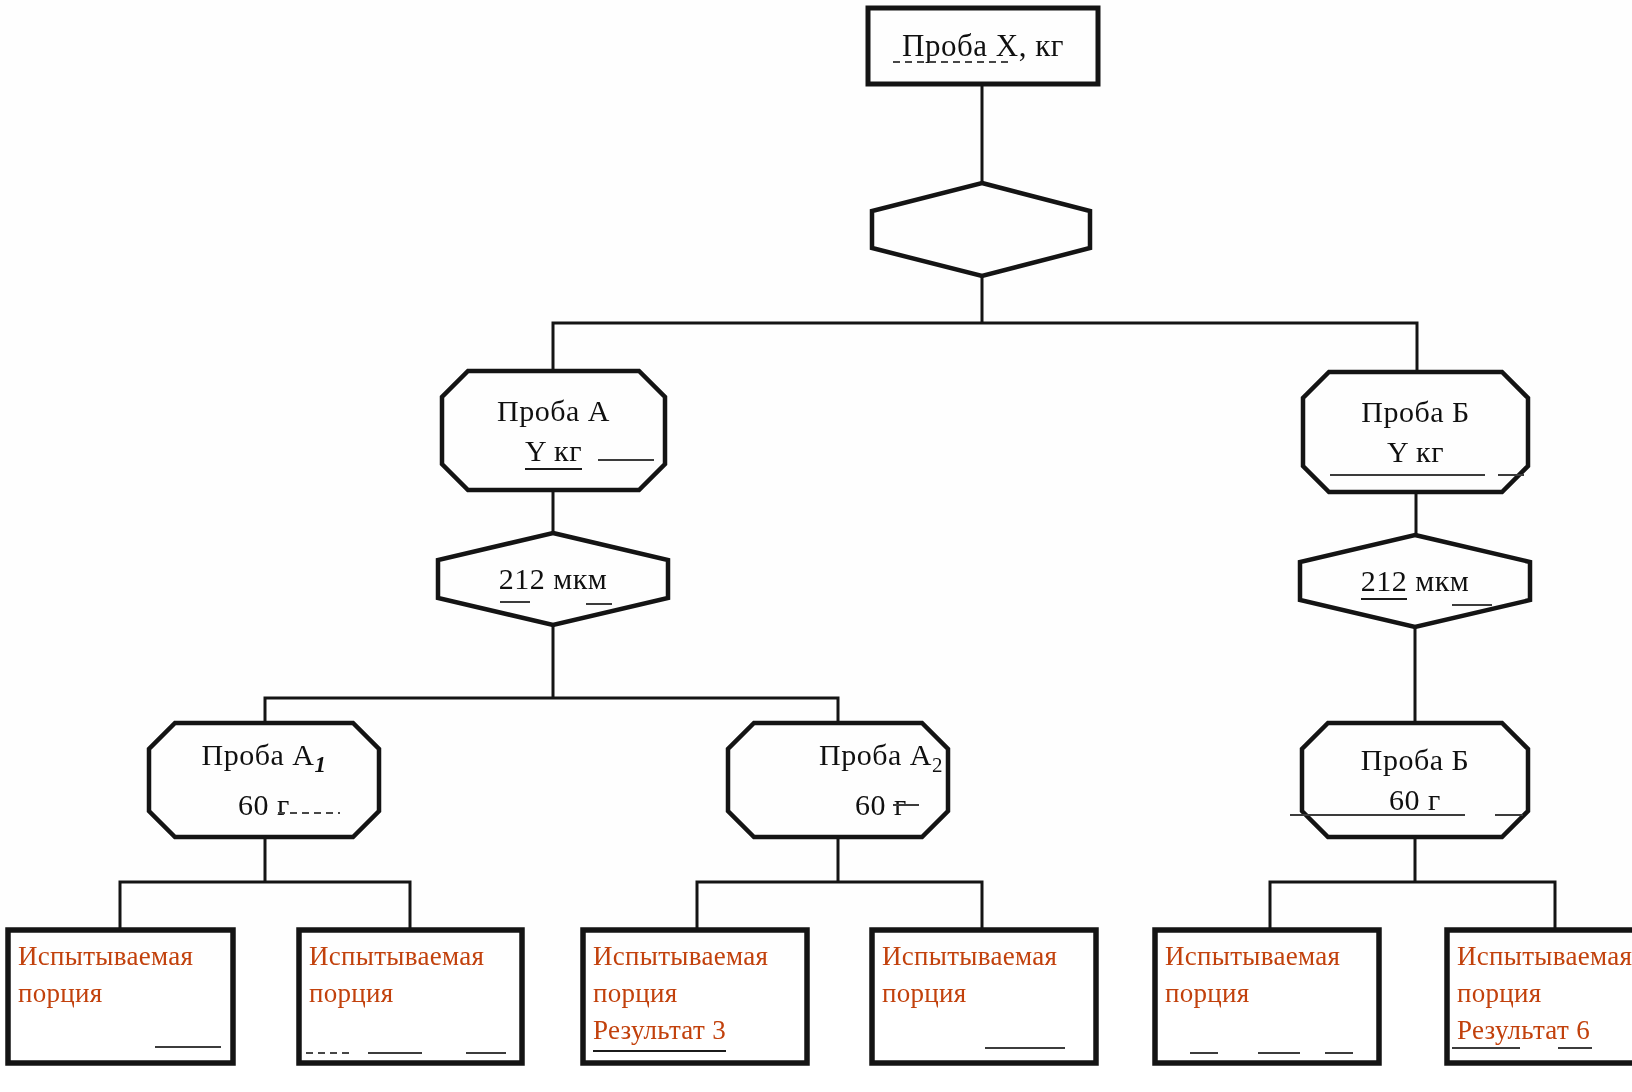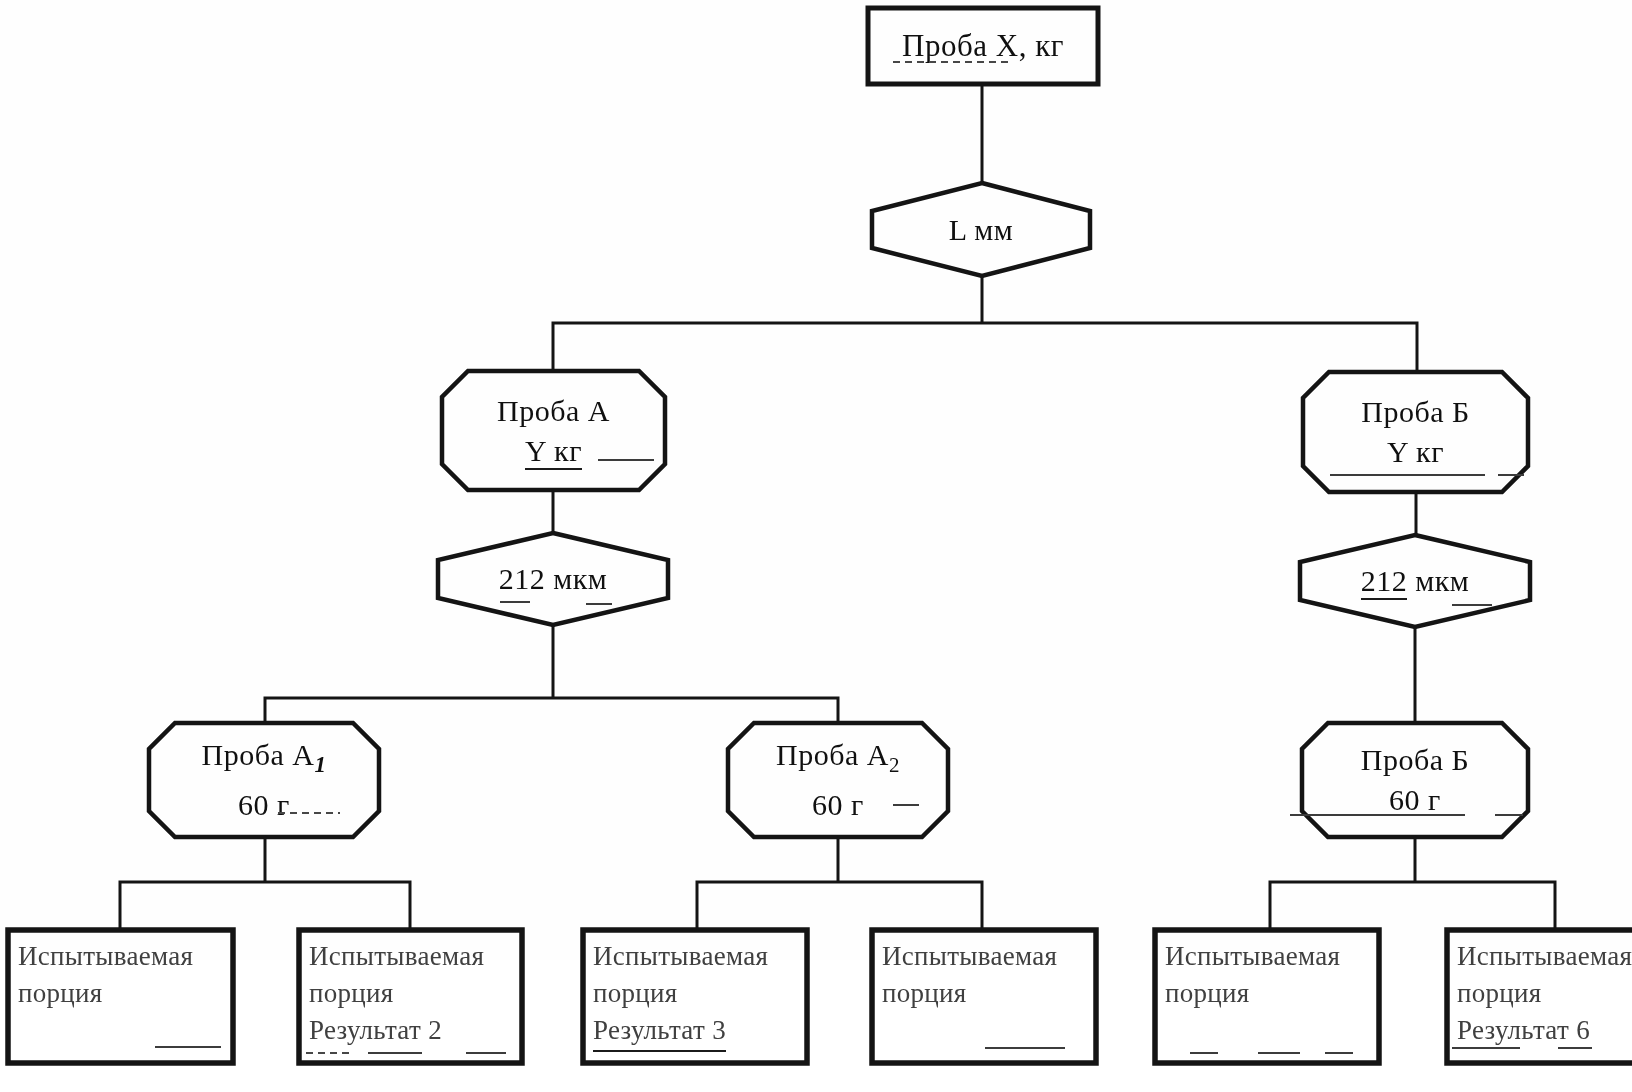--- a/index.html
+++ b/index.html
@@ -34,21 +34,21 @@
   }
   .node .t {
     line-height: 40px;
     white-space: nowrap;
   }
   .portion {
     position: absolute;
     font-size: 27px;
     line-height: 37px;
     padding: 8px 0 0 10px;
-    color: #404040;
+    color: #c2410c;
     letter-spacing: 0.3px;
     overflow: hidden;
   }
   .portion div { white-space: nowrap; }
   .ub {
     border-bottom: 2px solid #1b1b1b;
     padding-bottom: 1px;
   }
   .sub1 {
     font-size: 23px;
@@ -102,23 +102,20 @@
       <rect x="872" y="930" width="224" height="133" stroke-width="5.5"></rect>
       <rect x="1155" y="930" width="224" height="133" stroke-width="5.5"></rect>
       <rect x="1447" y="930" width="224" height="133" stroke-width="5.5"></rect>
     </g>
   </svg>
 
   <div class="node" style="left:868px;top:8px;width:230px;height:76px;font-size:31px">
     <div class="t">Проба X, кг</div>
   </div>
 
-  <div class="node" style="left:872px;top:183px;width:218px;height:93px;font-size:30px">
-    <div class="t">L мм</div>
-  </div>
 
   <div class="node" style="left:442px;top:371px;width:223px;height:119px;font-size:30px">
     <div class="t">Проба А</div>
     <div class="t"><span class="ub">Y кг</span></div>
   </div>
 
   <div class="node" style="left:1303px;top:372px;width:225px;height:120px;font-size:30px">
     <div class="t">Проба Б</div>
     <div class="t">Y кг</div>
   </div>
@@ -137,44 +134,40 @@
     </div>
   </div>
 
   <div class="node" style="left:149px;top:723px;width:230px;height:114px;font-size:30px">
     <div class="t">
       <span>Проба А</span><span class="sub1">1</span>
     </div>
     <div class="t">60 г</div>
   </div>
 
-  <div class="node" style="left:728px;top:723px;width:220px;height:114px;font-size:30px">
+  <div class="node" style="left:771px;top:723px;width:220px;height:114px;font-size:30px">
     <div class="t">
       <span>Проба А</span><span class="sub2">2</span>
     </div>
     <div class="t">60 г</div>
   </div>
 
   <div class="node" style="left:1302px;top:723px;width:226px;height:114px;font-size:30px">
     <div class="t">Проба Б</div>
     <div class="t">60 г</div>
   </div>
 
   <div class="portion" style="left:8px;top:930px;width:225px;height:133px">
     <div>Испытываемая</div>
     <div>порция</div>
   </div>
 
   <div class="portion" style="left:299px;top:930px;width:223px;height:133px">
     <div>Испытываемая</div>
     <div>порция</div>
-    <div>
-      <span>Результат</span>
-      <span>2</span>
-    </div>
   </div>
 
   <div class="portion" style="left:583px;top:930px;width:224px;height:133px">
     <div>Испытываемая</div>
     <div>порция</div>
     <div class="ub" style="display:inline-block">
       <span>Результат</span>
       <span>3</span>
     </div>
   </div>

